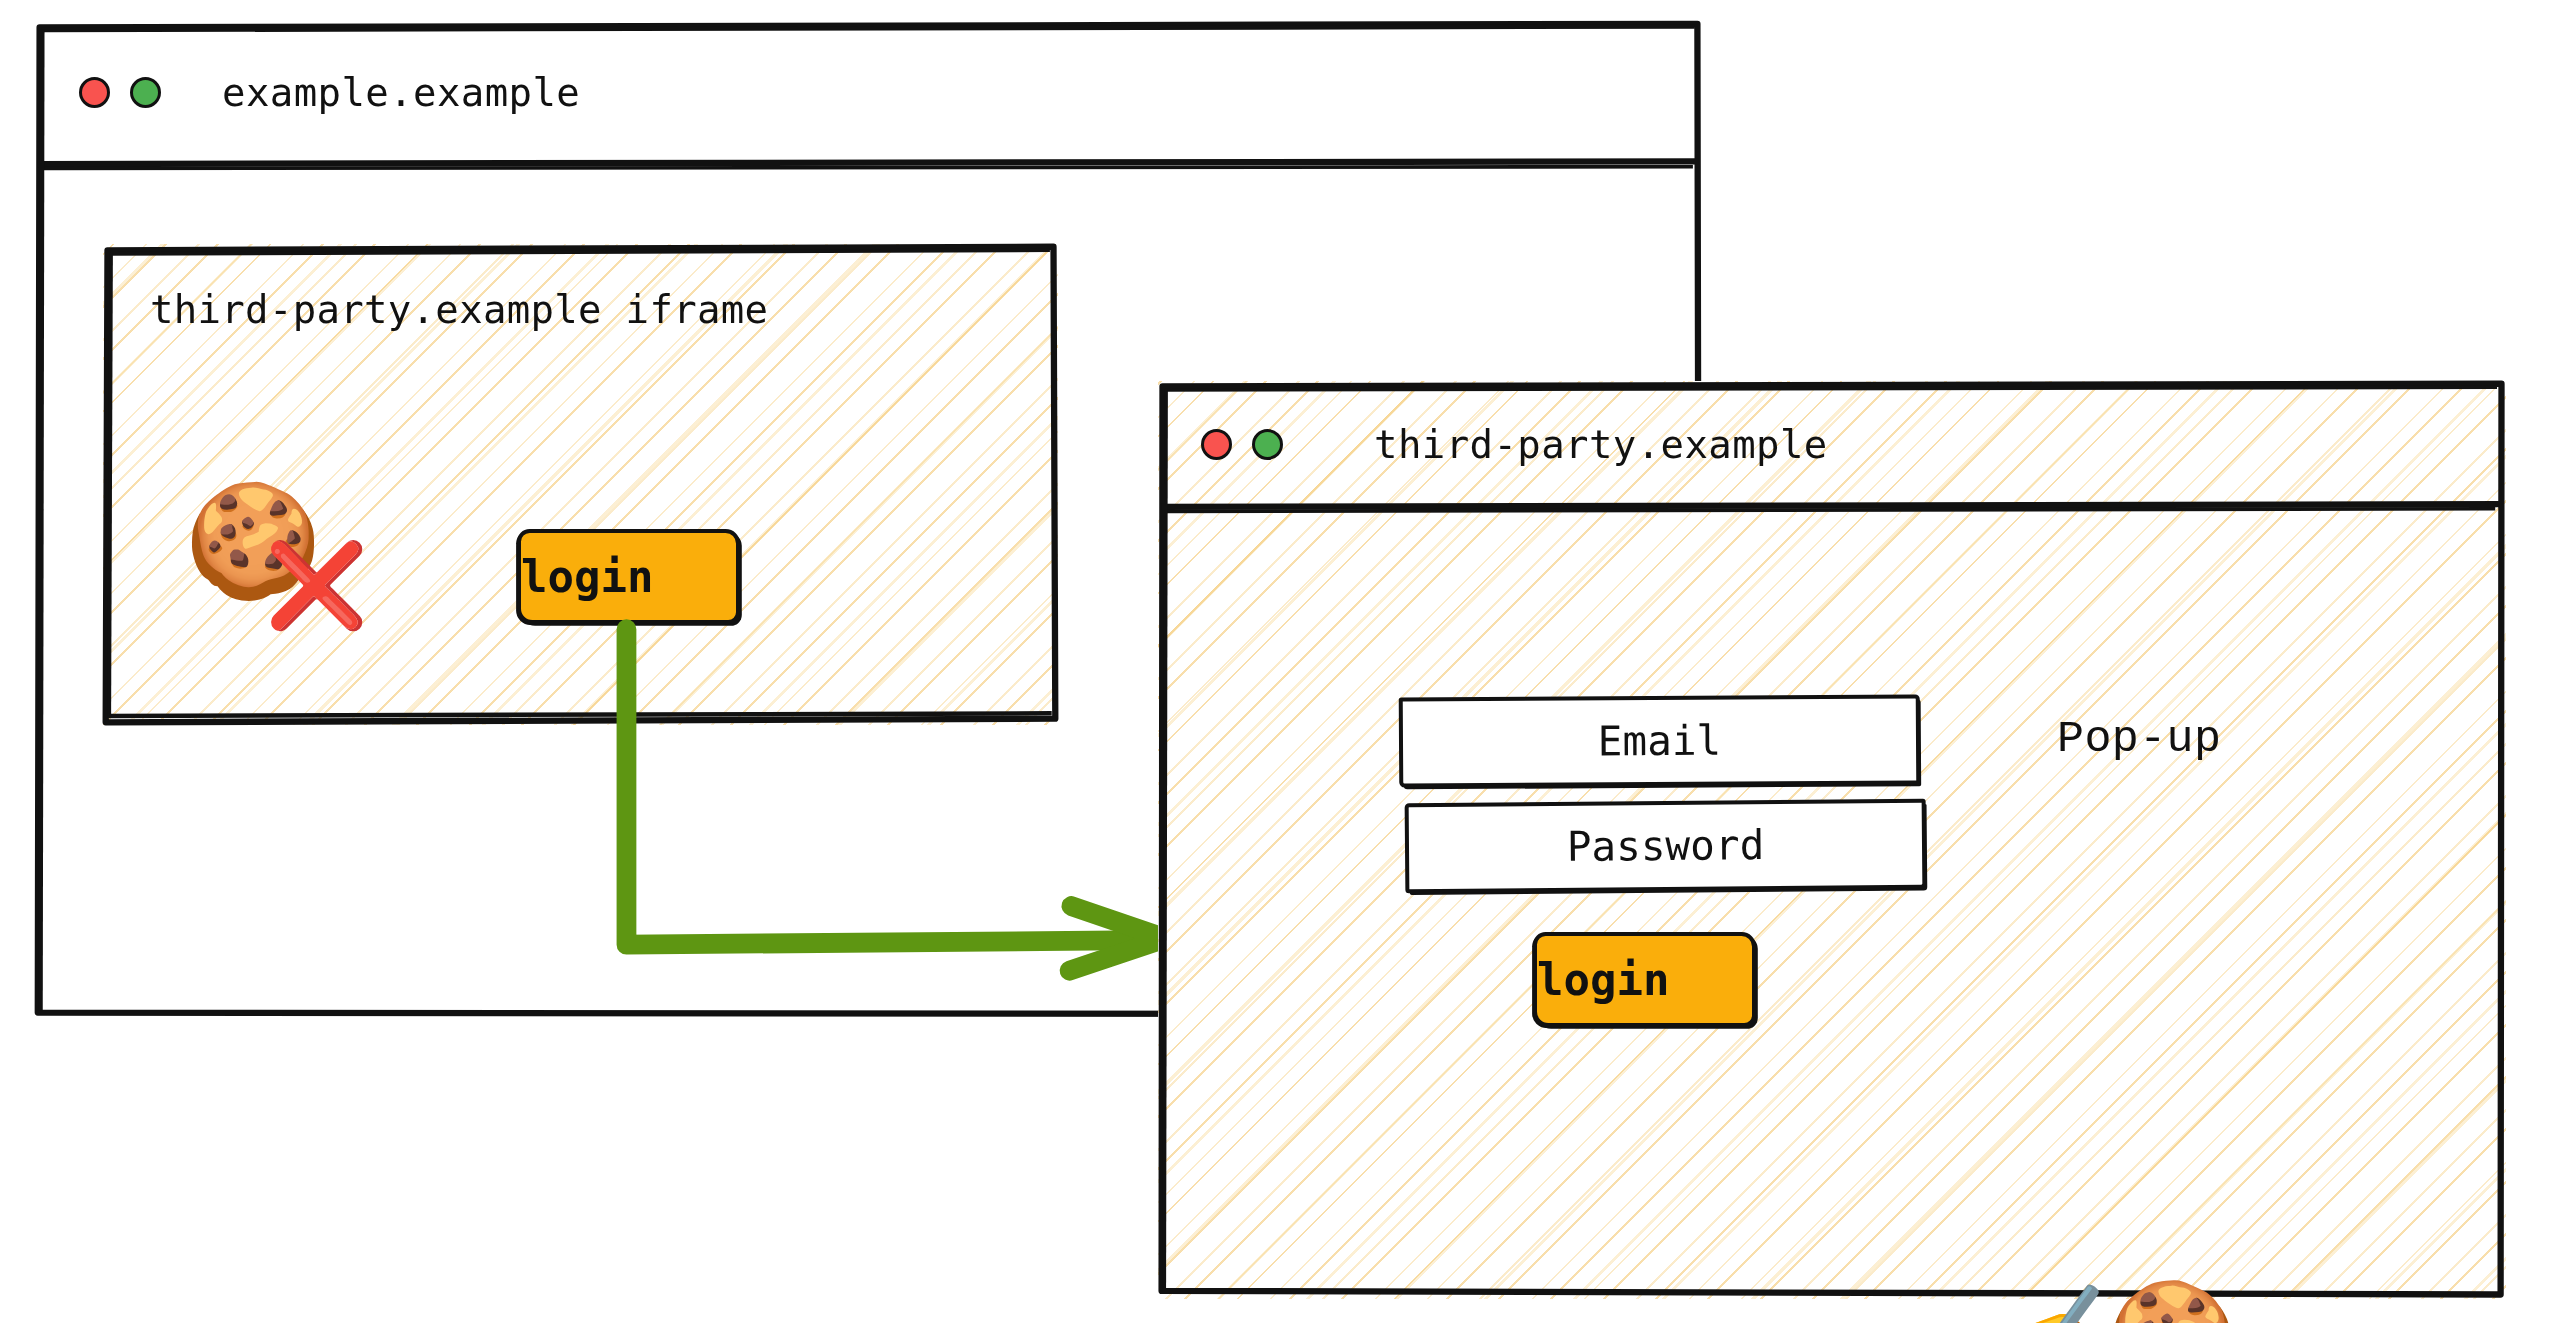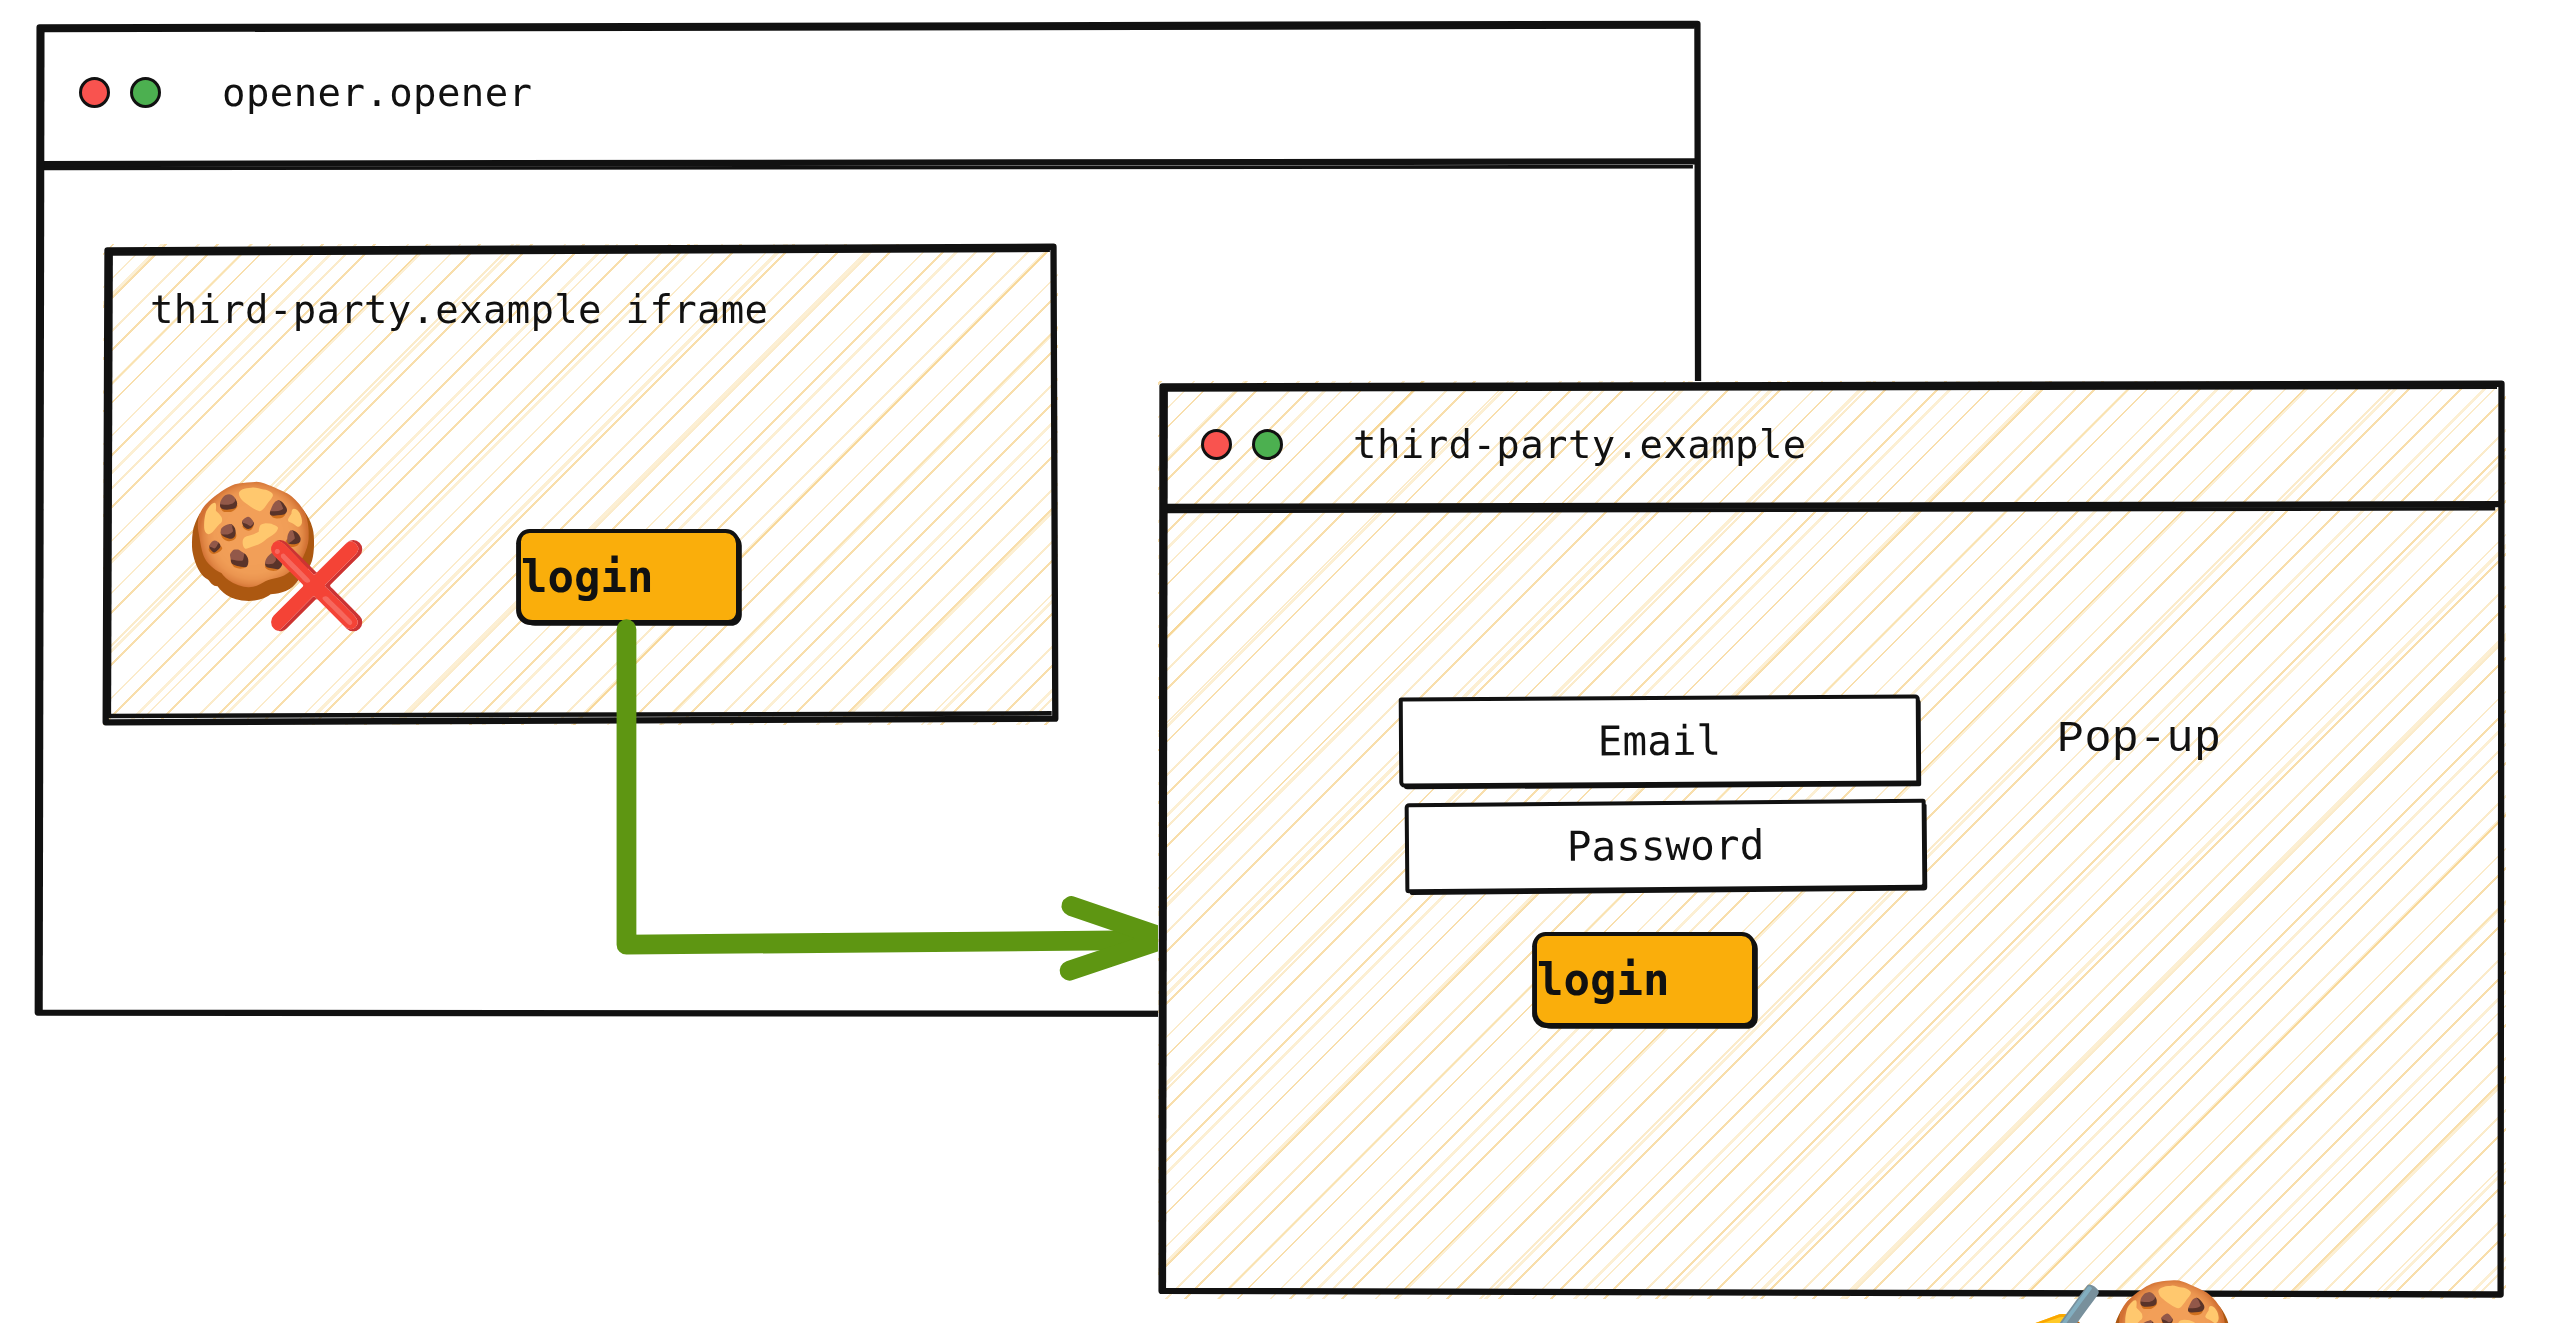--- a/index.html
+++ b/index.html
@@ -181,21 +181,21 @@
     left: 1158px;
     top: 381px;
     width: 1348px;
     height: 918px;
     z-index: 8;
   }
   #popup-window .titlebar {
     height: 126px;
     padding-left: 43px;
   }
-  #popup-window .win-title { margin-left: 70px; }
+  #popup-window .win-title { margin-left: 91px; }
 
   .field {
     position: absolute;
     display: flex;
     align-items: center;
     justify-content: center;
     background: #ffffff;
     box-sizing: border-box;
     border: 4.5px solid #111111;
     font-family: "DejaVu Sans Mono", monospace;
@@ -281,21 +281,21 @@
     <path d="M2 158 L1849 155" fill="none" stroke="#111111" stroke-width="7"></path>
     <path d="M5 163 L1843 161" fill="none" stroke="#111111" stroke-width="4"></path>
     <path d="M7 8 L5 1100" fill="none" stroke="#111111" stroke-width="5"></path>
   </svg>
 
   <div class="titlebar">
     <div class="dots">
       <span class="dot red"></span>
       <span class="dot green"></span>
     </div>
-    <span class="win-title">opener.opener</span>
+    <span class="win-title">example.example</span>
   </div>
 </div>
 
 <div id="iframe-box">
   <div class="iframe-surface hatch"></div>
   <svg class="window-frame-svg" viewBox="0 0 1062 535" preserveAspectRatio="none">
     <path d="M5 7 L1057 3 L1059 528 L3 532 Z" fill="none" stroke="#111111" stroke-width="7" stroke-linejoin="round"></path>
     <path d="M8 11 L1053 7" fill="none" stroke="#111111" stroke-width="4"></path>
     <path d="M6 525 L1055 522" fill="none" stroke="#111111" stroke-width="5"></path>
     <path d="M9 10 L7 527" fill="none" stroke="#111111" stroke-width="4"></path>

